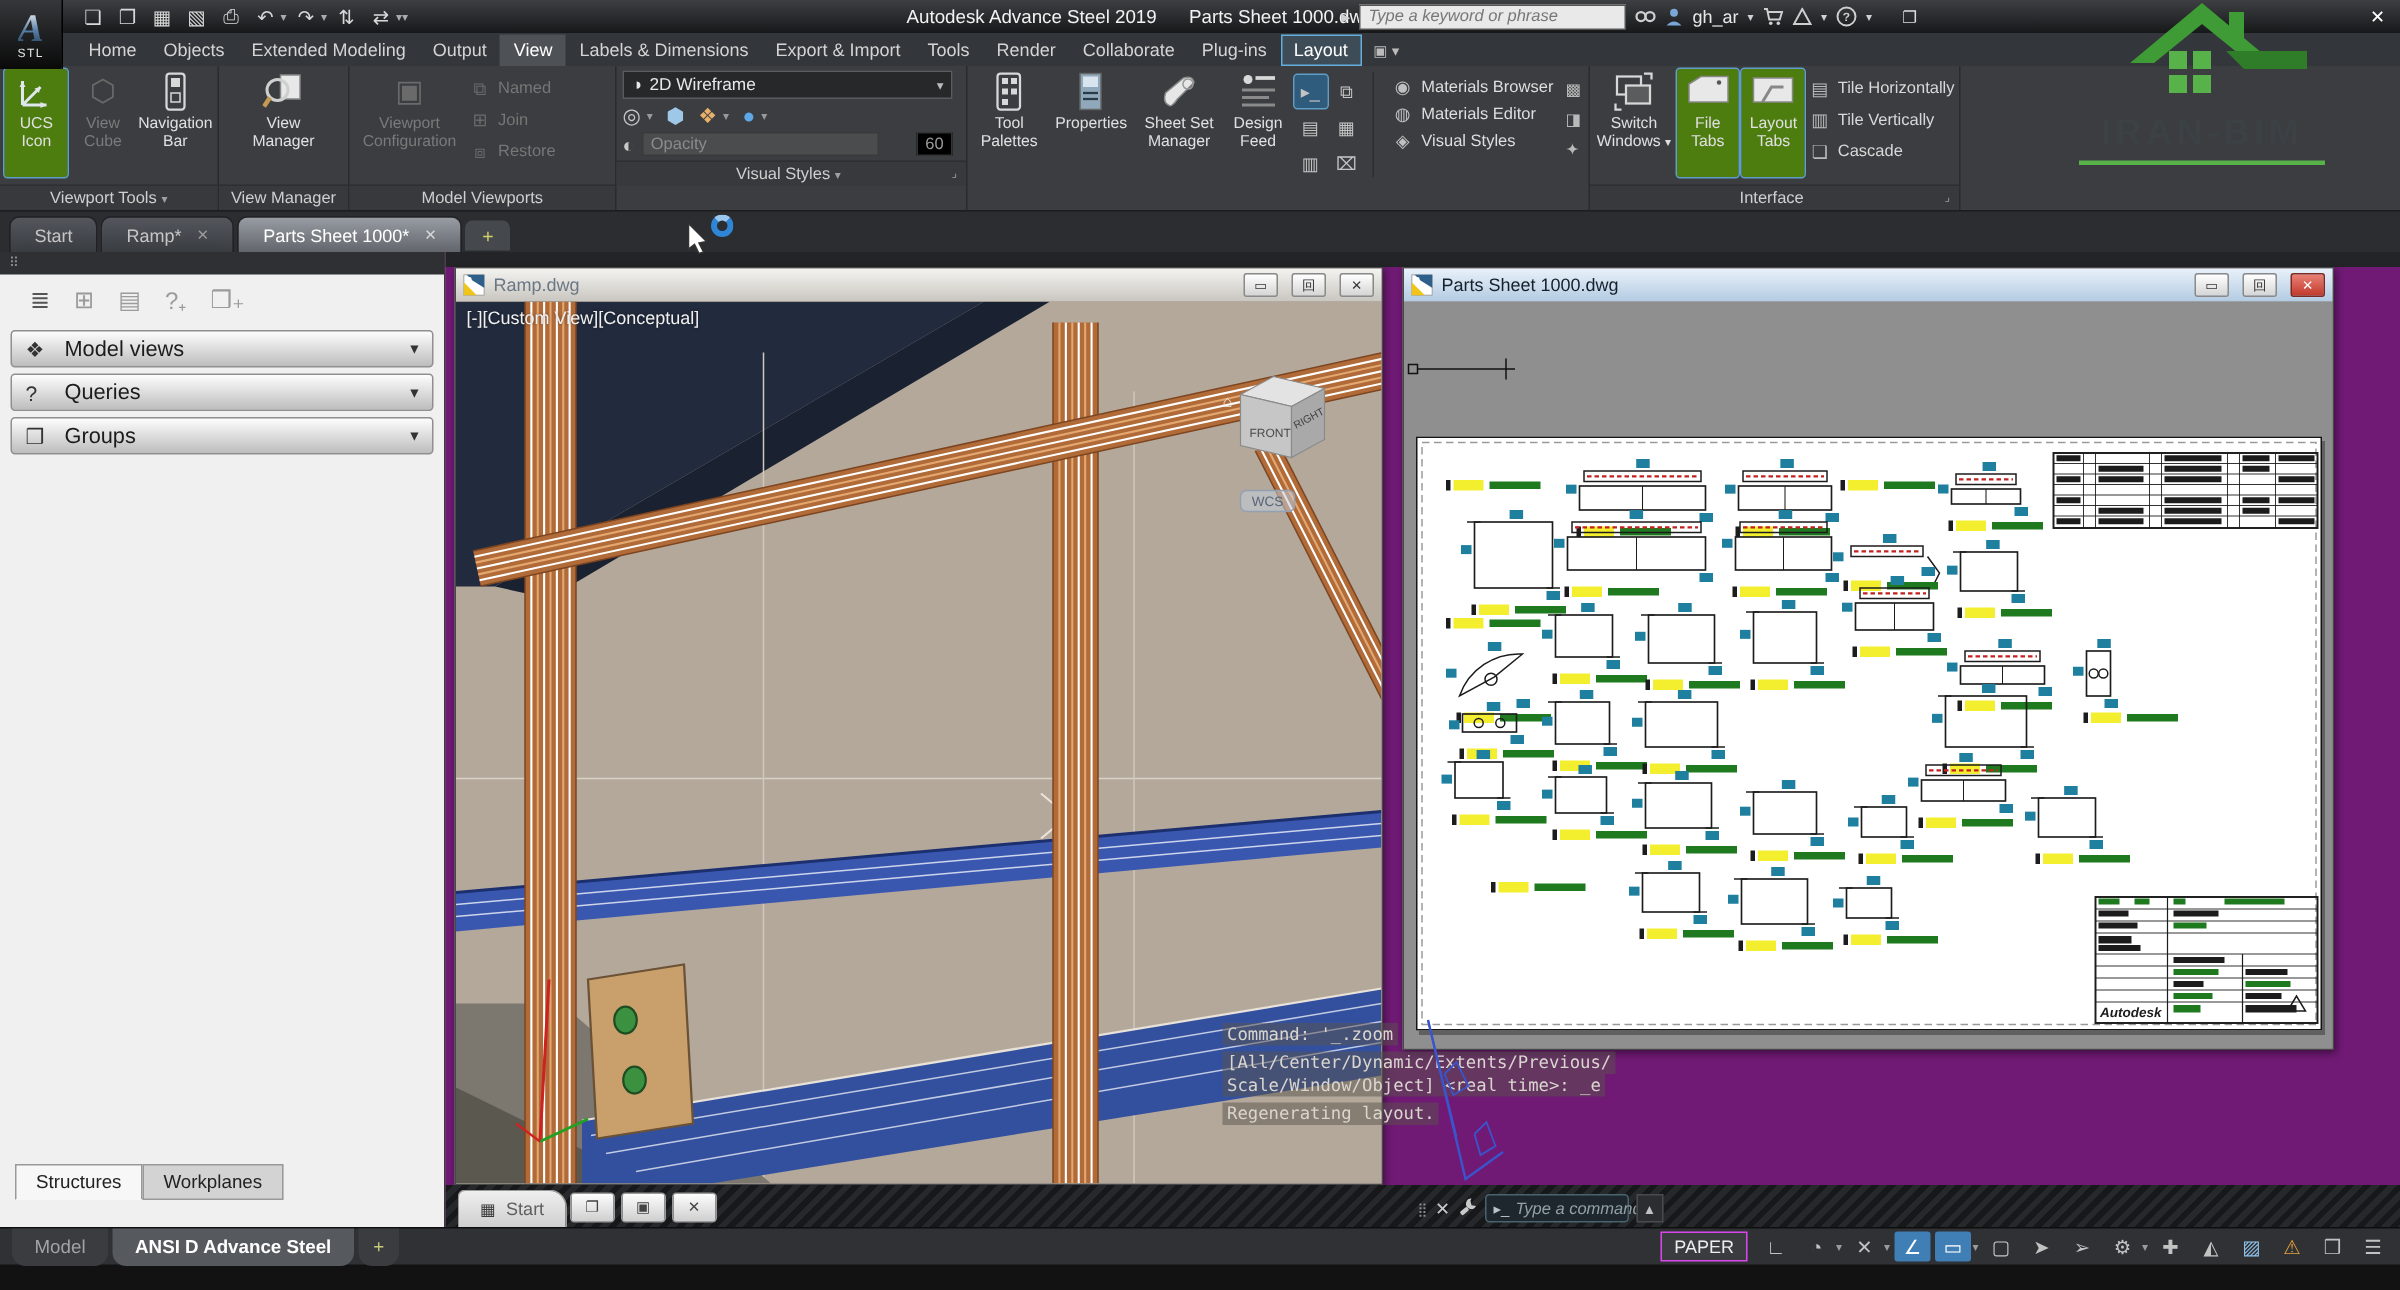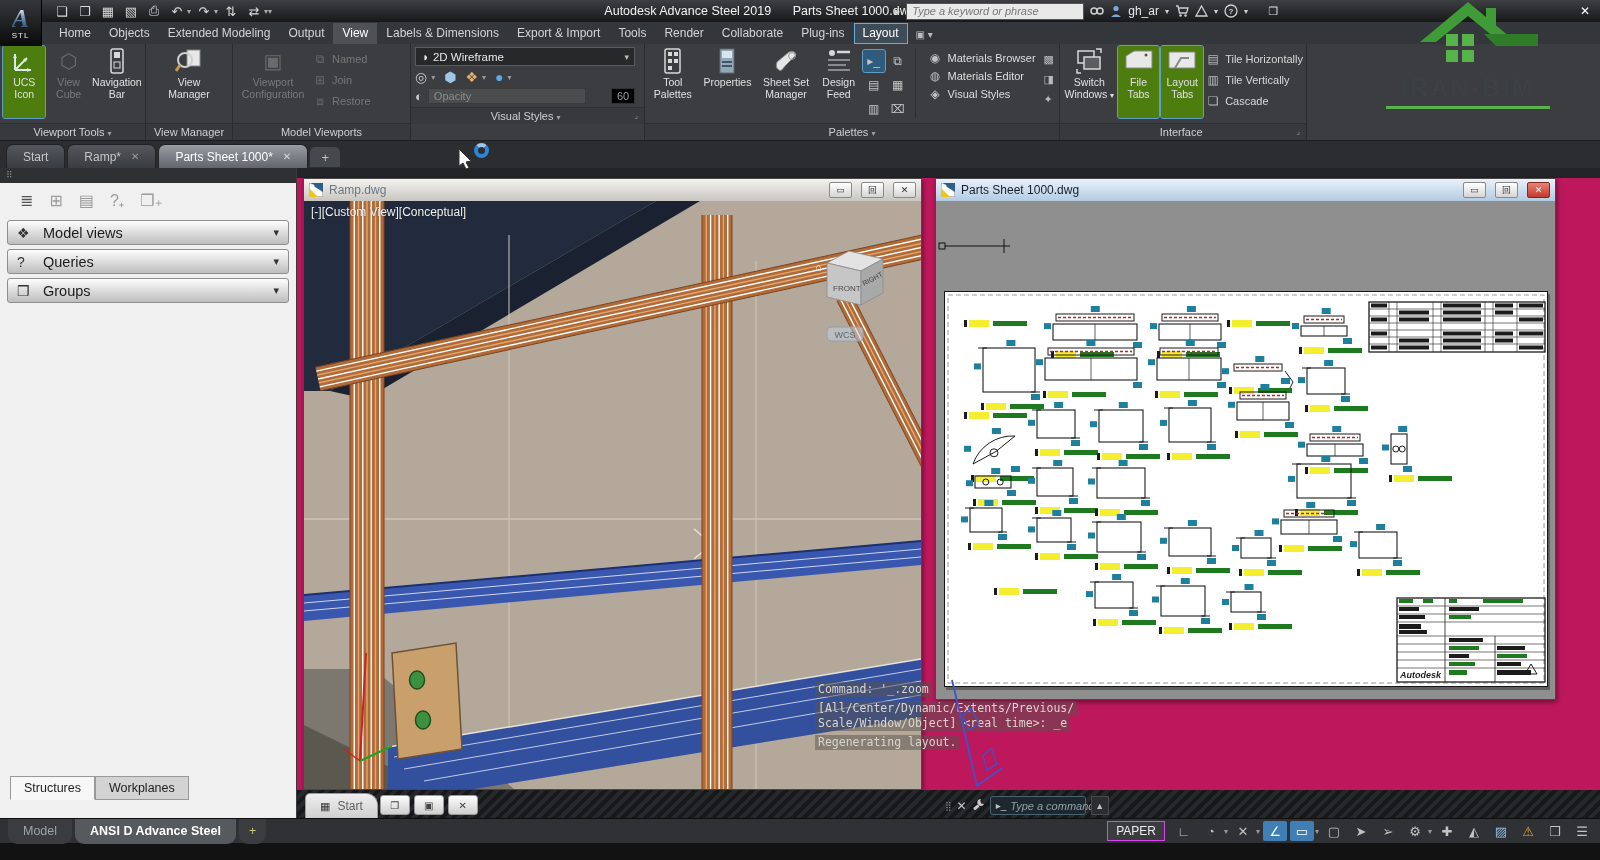--- a/index.html
+++ b/index.html
@@ -95,21 +95,21 @@
   .sb-tools{height:34px;display:flex;align-items:center;gap:16px;padding-left:20px;color:#9b9b9b;font-size:16px;}
   .acc{margin:3px 7px 4px;height:25px;border:1px solid #8f8f8f;border-radius:3px;
     background:linear-gradient(#fdfdfd,#bdbdbd);display:flex;align-items:center;padding:0 9px;
     font-size:14.5px;color:#1c1c1c;gap:9px;}
   .acc .aic{font-size:14px;color:#333;width:17px;}
   .acc .acar{margin-left:auto;color:#333;font-size:11px;}
   .sb-tabs{position:absolute;bottom:18px;left:10px;display:flex;}
   .s-tab{padding:4px 13px;font-size:12.5px;border:1px solid #999;background:#d3d3d3;color:#222;}
   .s-tab.active{background:#f7f7f7;border-bottom-color:#f7f7f7;}
   
-  .mdi{flex:1;position:relative;background:#be185d;overflow:hidden;}
+  .mdi{flex:1;position:relative;background:#701a75;overflow:hidden;}
   .mdi-topstrip{position:absolute;top:0;left:0;right:0;height:10px;background:#222427;}
   .win{position:absolute;border:1px solid #484848;background:#9a9a9a;box-shadow:1px 2px 5px rgba(0,0,0,.45);}
   .win-title{height:22px;display:flex;align-items:center;padding:0 5px;font-size:12px;color:#15202b;gap:6px;}
   .wt-ramp{background:linear-gradient(#f4f3f0,#c9c6c0);color:#6b7785;}
   .wt-parts{background:linear-gradient(#e9f1fa,#b3cbe2);}
   .win-btn{width:23px;height:16px;border:1px solid #8a8a8a;background:linear-gradient(#ffffff,#d5d5d5);
     color:#333;font-size:9px;display:flex;align-items:center;justify-content:center;margin-left:3px;border-radius:2px;}
   .win-btn.red{background:linear-gradient(#ea8176,#c13a2c);border-color:#7d2a21;color:#fff;}
   .wspace{flex:1;}
   .ramp-body{position:relative;width:617px;height:588px;background:#b4a89b;overflow:hidden;}
@@ -413,21 +413,20 @@
           <span class="mic">◈</span>
           <span>Visual Styles</span>
         </div>
       </div>
       <div class="mini-col">
         <span>▩</span>
         <span>◨</span>
         <span>✦</span>
       </div>
     </div>
-    <div class="panel-label"><span>Palettes</span> <span class="pl-dd">▾</span></div>
   </div>
 
   <div class="panel" style="width:247px">
     <div class="panel-body">
       <div class="big-btn" style="width:58px">
         <span class="bicon">
           <svg width="28" height="26" viewBox="0 0 28 26">
               <rect x="3" y="3" width="16" height="12" fill="none" stroke="#d8d8d8" stroke-width="1.5"></rect>
               <rect x="9" y="9" width="16" height="12" fill="#5a5c5e" stroke="#d8d8d8" stroke-width="1.5"></rect>
               <path d="M21,1 h5 v4" fill="none" stroke="#d8d8d8" stroke-width="1.5"></path>

